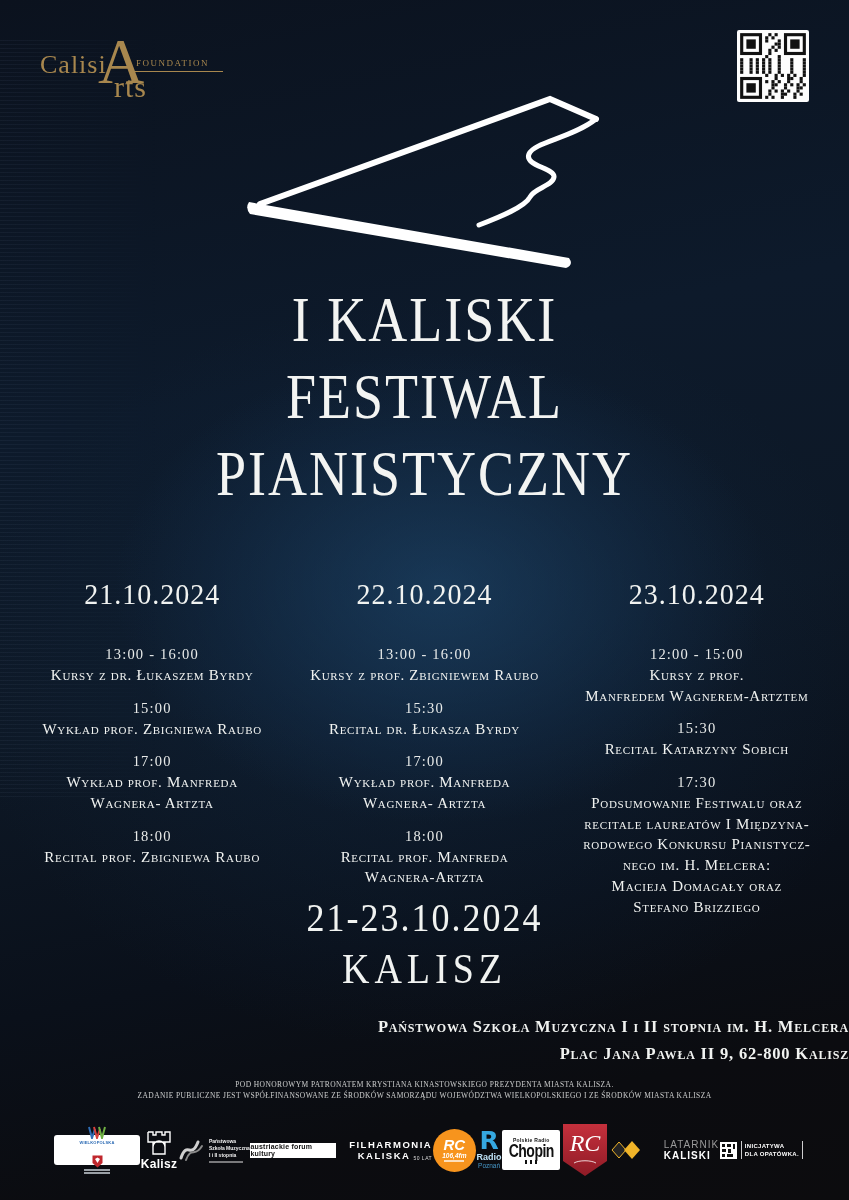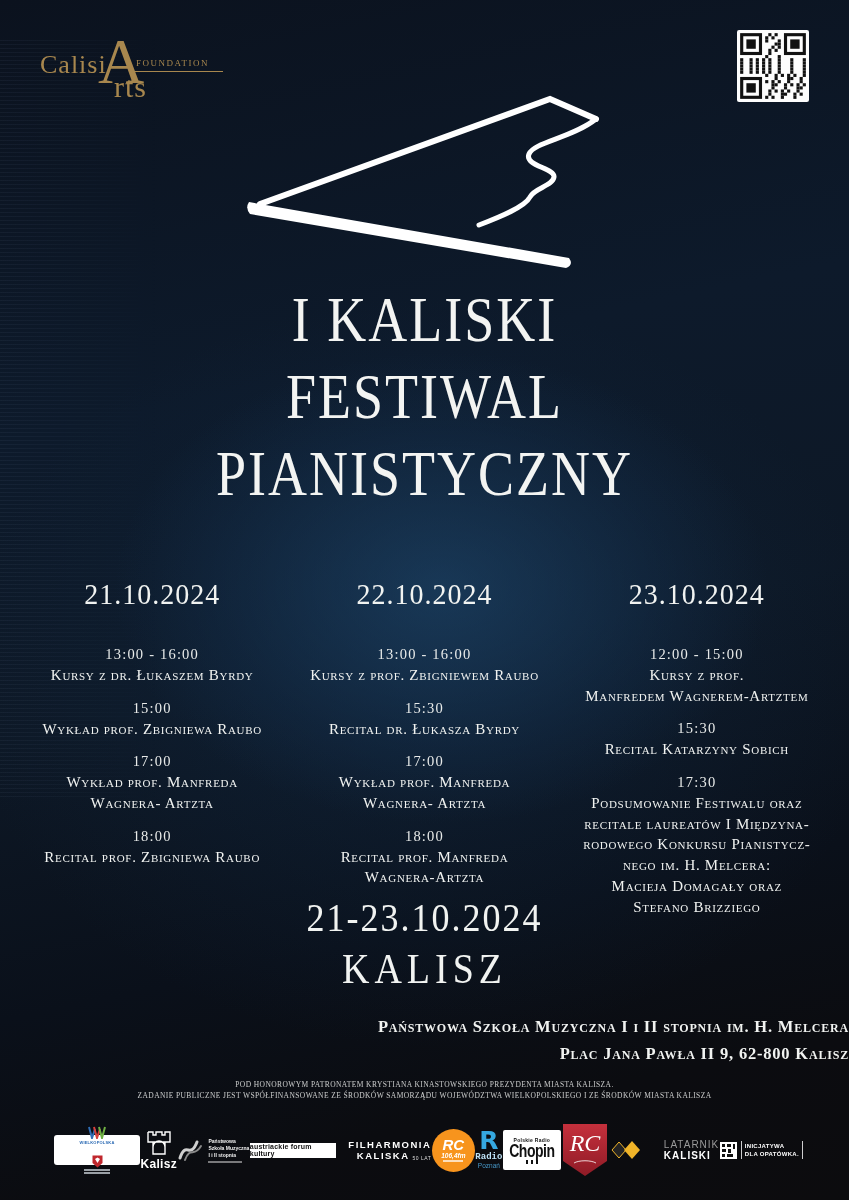--- a/index.html
+++ b/index.html
@@ -70,21 +70,21 @@
   .filh .l1{font-size:9.5px;font-weight:bold;letter-spacing:1.5px;margin-left:12px;}
   .filh .l2row{display:flex;align-items:flex-end;gap:3px;}
   .filh .l2{font-size:9.5px;font-weight:bold;letter-spacing:1.5px;}
   .filh .badge{font-size:5px;color:#d9d9d9;letter-spacing:.5px;}
   .rc-circle{width:43px;height:43px;border-radius:50%;background:#f7941d;display:flex;flex-direction:column;
     align-items:center;justify-content:center;color:#fff;}
   .rc-circle .rc{font-size:15px;font-weight:bold;font-style:italic;line-height:14px;}
   .rc-circle .freq{font-size:6.5px;font-weight:bold;font-style:italic;}
   .rc-circle .micro{width:20px;height:1.5px;background:rgba(255,255,255,.7);margin-top:1px;}
   .rpoz .r{font-size:25px;font-weight:bold;color:#35a8e0;line-height:22px;font-family:"DejaVu Sans",sans-serif;}
-  .rpoz .radio{font-size:9px;font-weight:bold;color:#bfe3f7;line-height:10px;font-family:Liberation Mono, monospace;}
+  .rpoz .radio{font-size:9px;font-weight:bold;color:#bfe3f7;line-height:10px;}
   .rpoz .poznan{font-size:6.5px;color:#4798c8;line-height:8px;}
   .chopin{background:#fff;border-radius:2px;width:58px;height:40px;display:flex;flex-direction:column;
     align-items:center;justify-content:center;color:#111;}
   .chopin .pr{font-size:5px;font-weight:bold;letter-spacing:.3px;}
   .chopin .ch{font-size:14px;font-weight:bold;letter-spacing:-.5px;transform:scaleY(1.25);font-family:"Liberation Sans",sans-serif;}
   .chopin .keys{display:flex;gap:3px;margin-top:1px;}
   .chopin .keys i{display:block;width:2px;height:4px;background:#111;}
   .latarnik{flex-direction:row;gap:22px;align-items:center;}
   .latarnik .txt div{font-size:10px;letter-spacing:1px;line-height:11px;}
   .latarnik .txt .g{color:#9a9a9a;}

